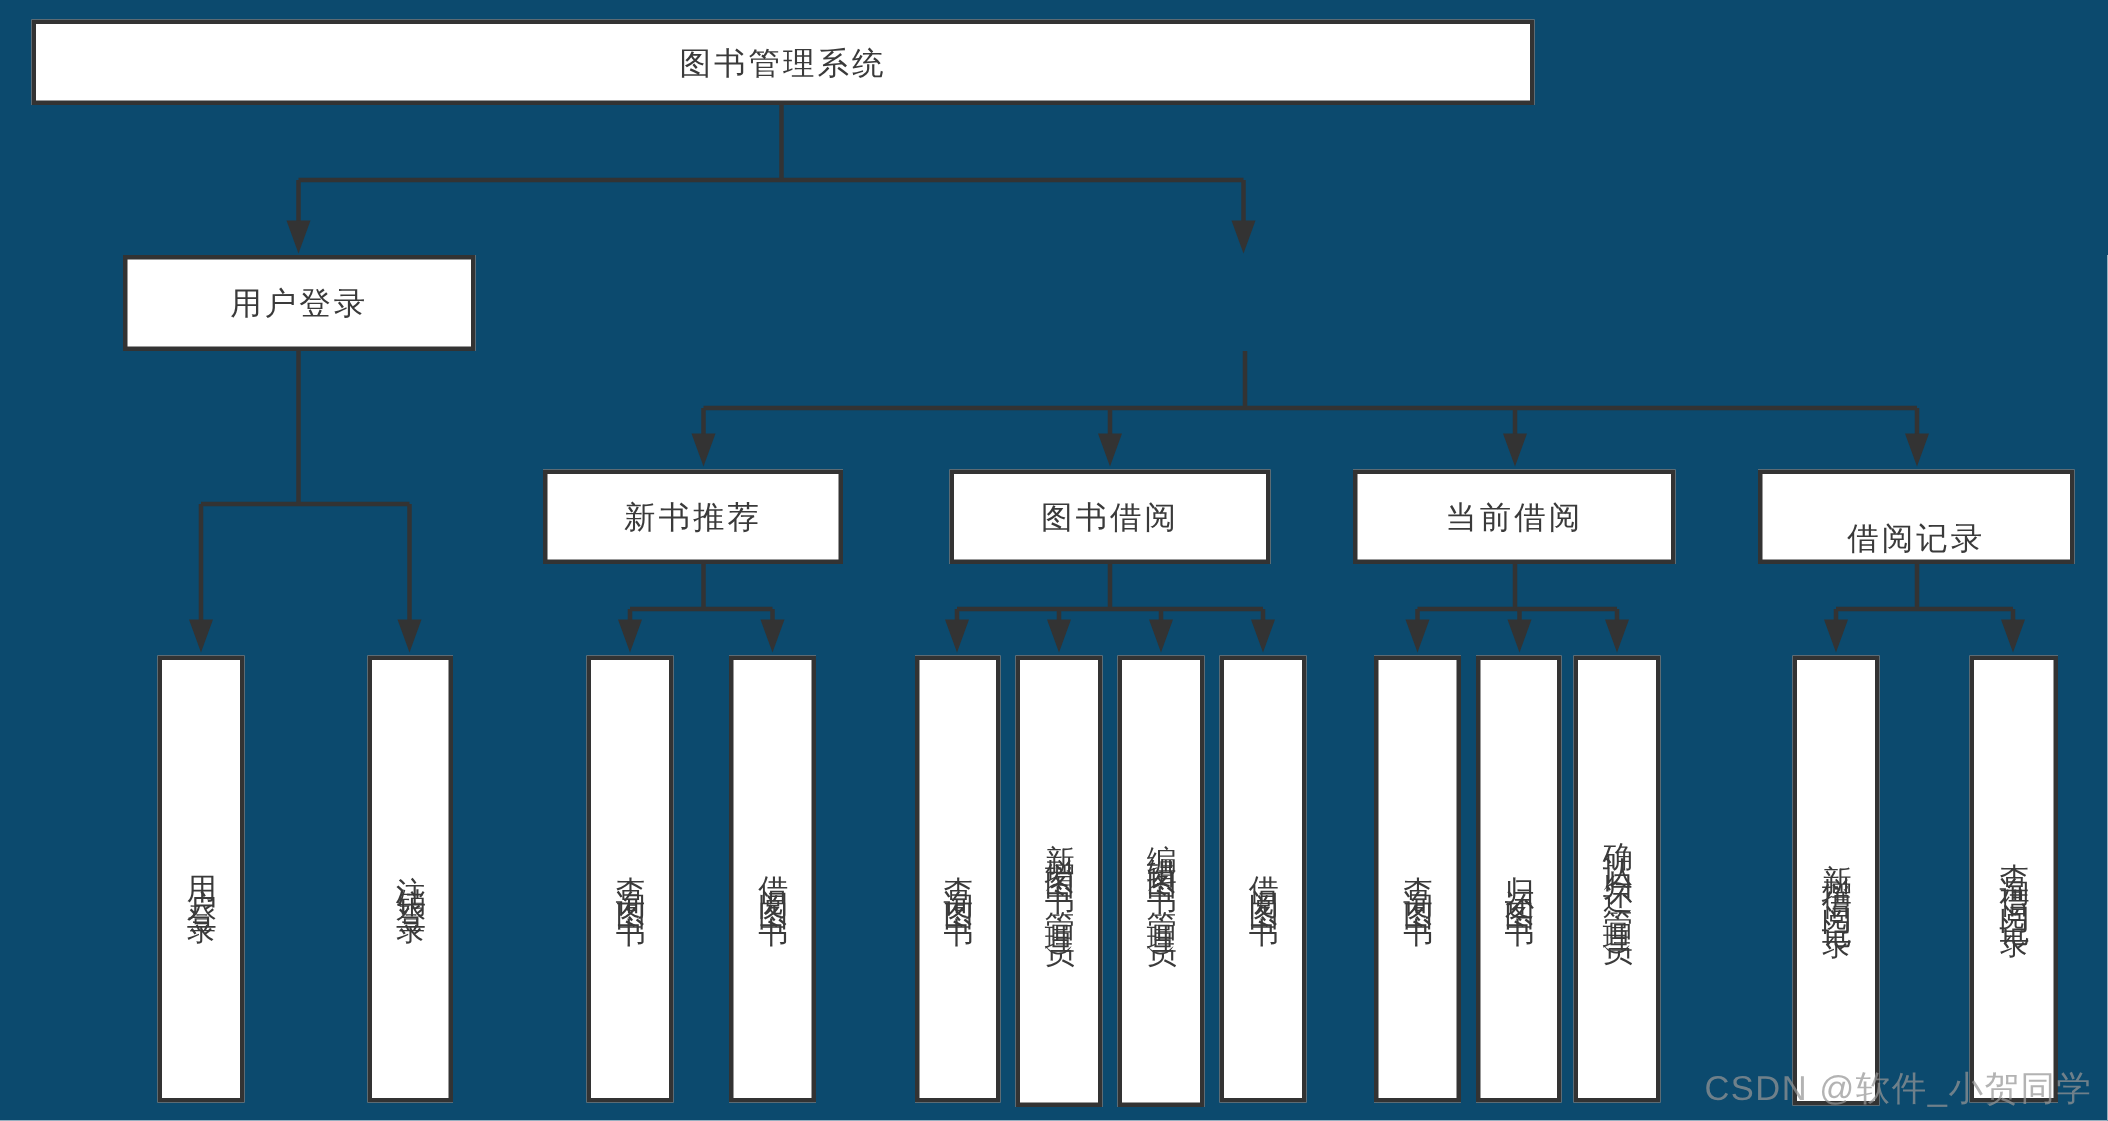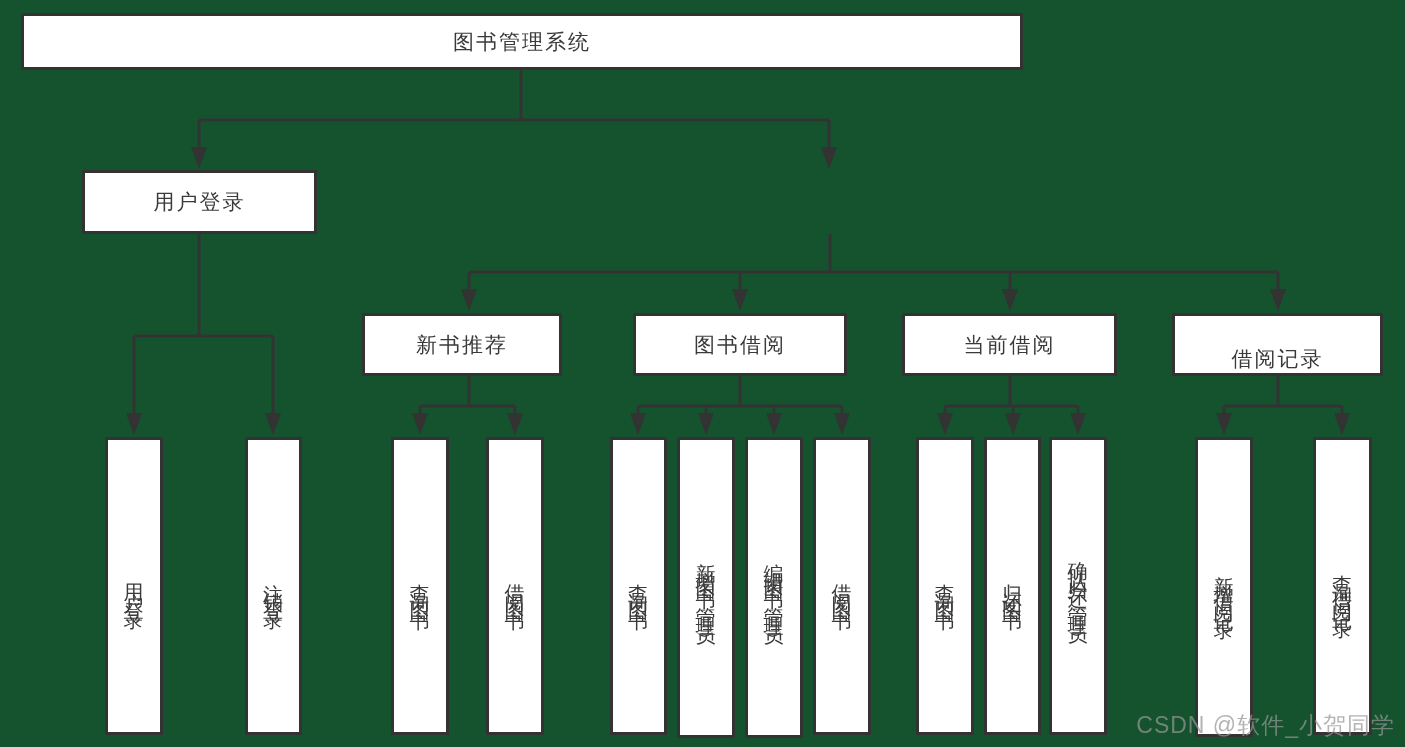--- a/index.html
+++ b/index.html
@@ -1,17 +1,17 @@
 <!DOCTYPE html>
 <html><head>
 <meta charset="utf-8">
 <style>
   html,body{margin:0;padding:0;background:#fff;}
   .canvas{
-    position:relative;width:1405px;height:747px;background:#14532d;
+    position:relative;width:1405px;height:747px;background:#0c4a6e;
     font-family:"Liberation Sans","DejaVu Sans",sans-serif;overflow:hidden;
   }
   svg.wires{position:absolute;left:0;top:0;pointer-events:none;}
   .node{
     position:absolute;border:3px solid #333333;background:#ffffff;
     box-sizing:border-box;display:flex;align-items:center;justify-content:center;
     color:#3a3a3a;
   }
   .node-h{font-size:21px;letter-spacing:2px;white-space:nowrap;}
   .node-v{

